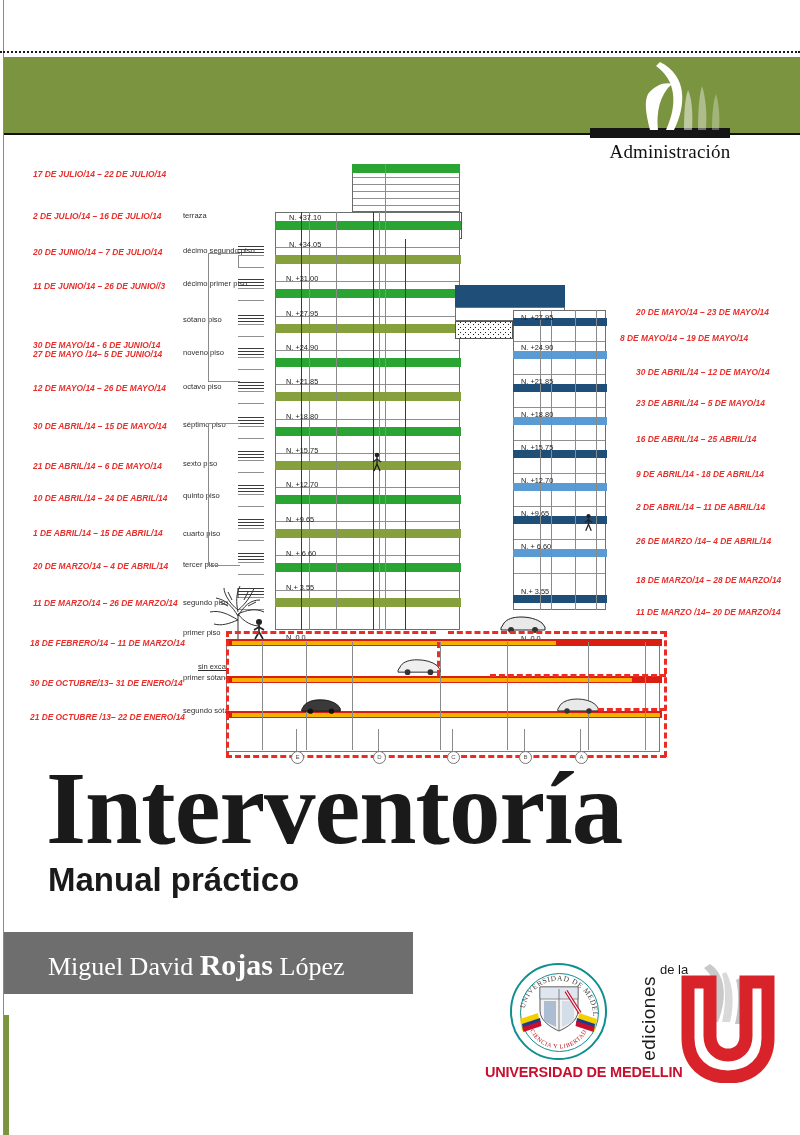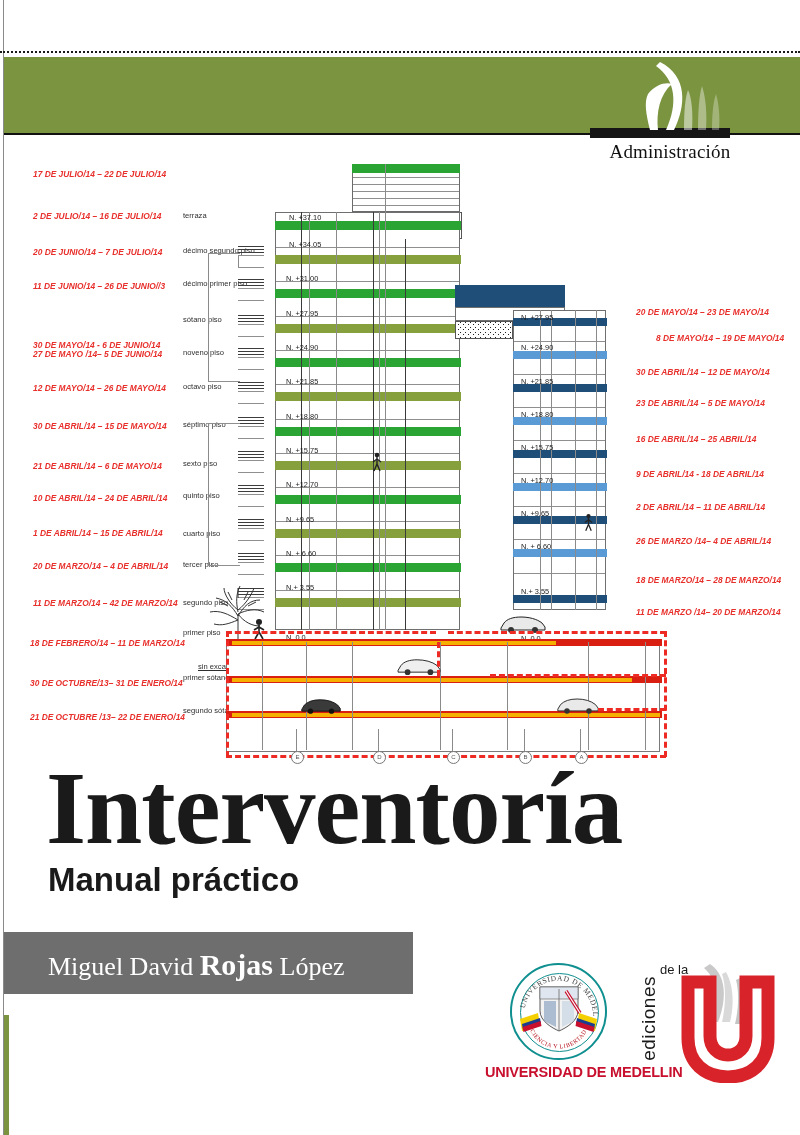--- a/index.html
+++ b/index.html
@@ -124,27 +124,27 @@
   <div class="date" style="left:33px;top:92px;">20 DE JUNIO/14 – 7 DE JULIO/14</div>
   <div class="date" style="left:33px;top:126px;">11 DE JUNIO/14 – 26 DE JUNIO//3</div>
   <div class="date" style="left:33px;top:161px;margin-top:24px;">30 DE MAYO/14  - 6 DE JUNIO/14</div>
   <div class="date" style="left:33px;top:194px;">27 DE MAYO /14– 5 DE JUNIO/14</div>
   <div class="date" style="left:33px;top:228px;">12 DE MAYO/14 – 26 DE MAYO/14</div>
   <div class="date" style="left:33px;top:266px;">30 DE ABRIL/14 – 15 DE MAYO/14</div>
   <div class="date" style="left:33px;top:306px;">21 DE ABRIL/14 – 6 DE MAYO/14</div>
   <div class="date" style="left:33px;top:338px;">10 DE ABRIL/14 – 24 DE ABRIL/14</div>
   <div class="date" style="left:33px;top:373px;">1 DE ABRIL/14 – 15 DE ABRIL/14</div>
   <div class="date" style="left:33px;top:406px;">20 DE MARZO/14 – 4 DE ABRIL/14</div>
-  <div class="date" style="left:33px;top:443px;">11 DE MARZO/14 – 42 DE MARZO/14</div>
+  <div class="date" style="left:33px;top:443px;">11 DE MARZO/14 – 26 DE MARZO/14</div>
   <div class="date" style="left:30px;top:483px;">18 DE FEBRERO/14 – 11 DE MARZO/14</div>
   <div class="date" style="left:30px;top:523px;">30 DE OCTUBRE/13– 31 DE ENERO/14</div>
   <div class="date" style="left:30px;top:557px;">21 DE OCTUBRE /13– 22 DE ENERO/14</div>
 
   <div class="date right" style="left:636px;top:136px;margin-top:16px;">20 DE MAYO/14 – 23 DE MAYO/14</div>
-  <div class="date right" style="left:656px;top:178px;">8 DE MAYO/14 – 19 DE MAYO/14</div>
+  <div class="date right" style="left:620px;top:178px;">8 DE MAYO/14 – 19 DE MAYO/14</div>
   <div class="date right" style="left:636px;top:212px;">30 DE ABRIL/14 – 12 DE MAYO/14</div>
   <div class="date right" style="left:636px;top:243px;">23 DE ABRIL/14 – 5 DE MAYO/14</div>
   <div class="date right" style="left:636px;top:279px;">16 DE ABRIL/14 – 25 ABRIL/14</div>
   <div class="date right" style="left:636px;top:314px;">9 DE ABRIL/14  - 18 DE ABRIL/14</div>
   <div class="date right" style="left:636px;top:347px;">2 DE ABRIL/14 – 11 DE ABRIL/14</div>
   <div class="date right" style="left:636px;top:381px;">26 DE MARZO /14– 4 DE ABRIL/14</div>
   <div class="date right" style="left:636px;top:420px;">18 DE MARZO/14 – 28 DE MARZO/14</div>
   <div class="date right" style="left:636px;top:452px;">11 DE MARZO /14– 20 DE MARZO/14</div>
 
   <div class="floorlbl" style="left:183px;top:56px;">terraza</div>

